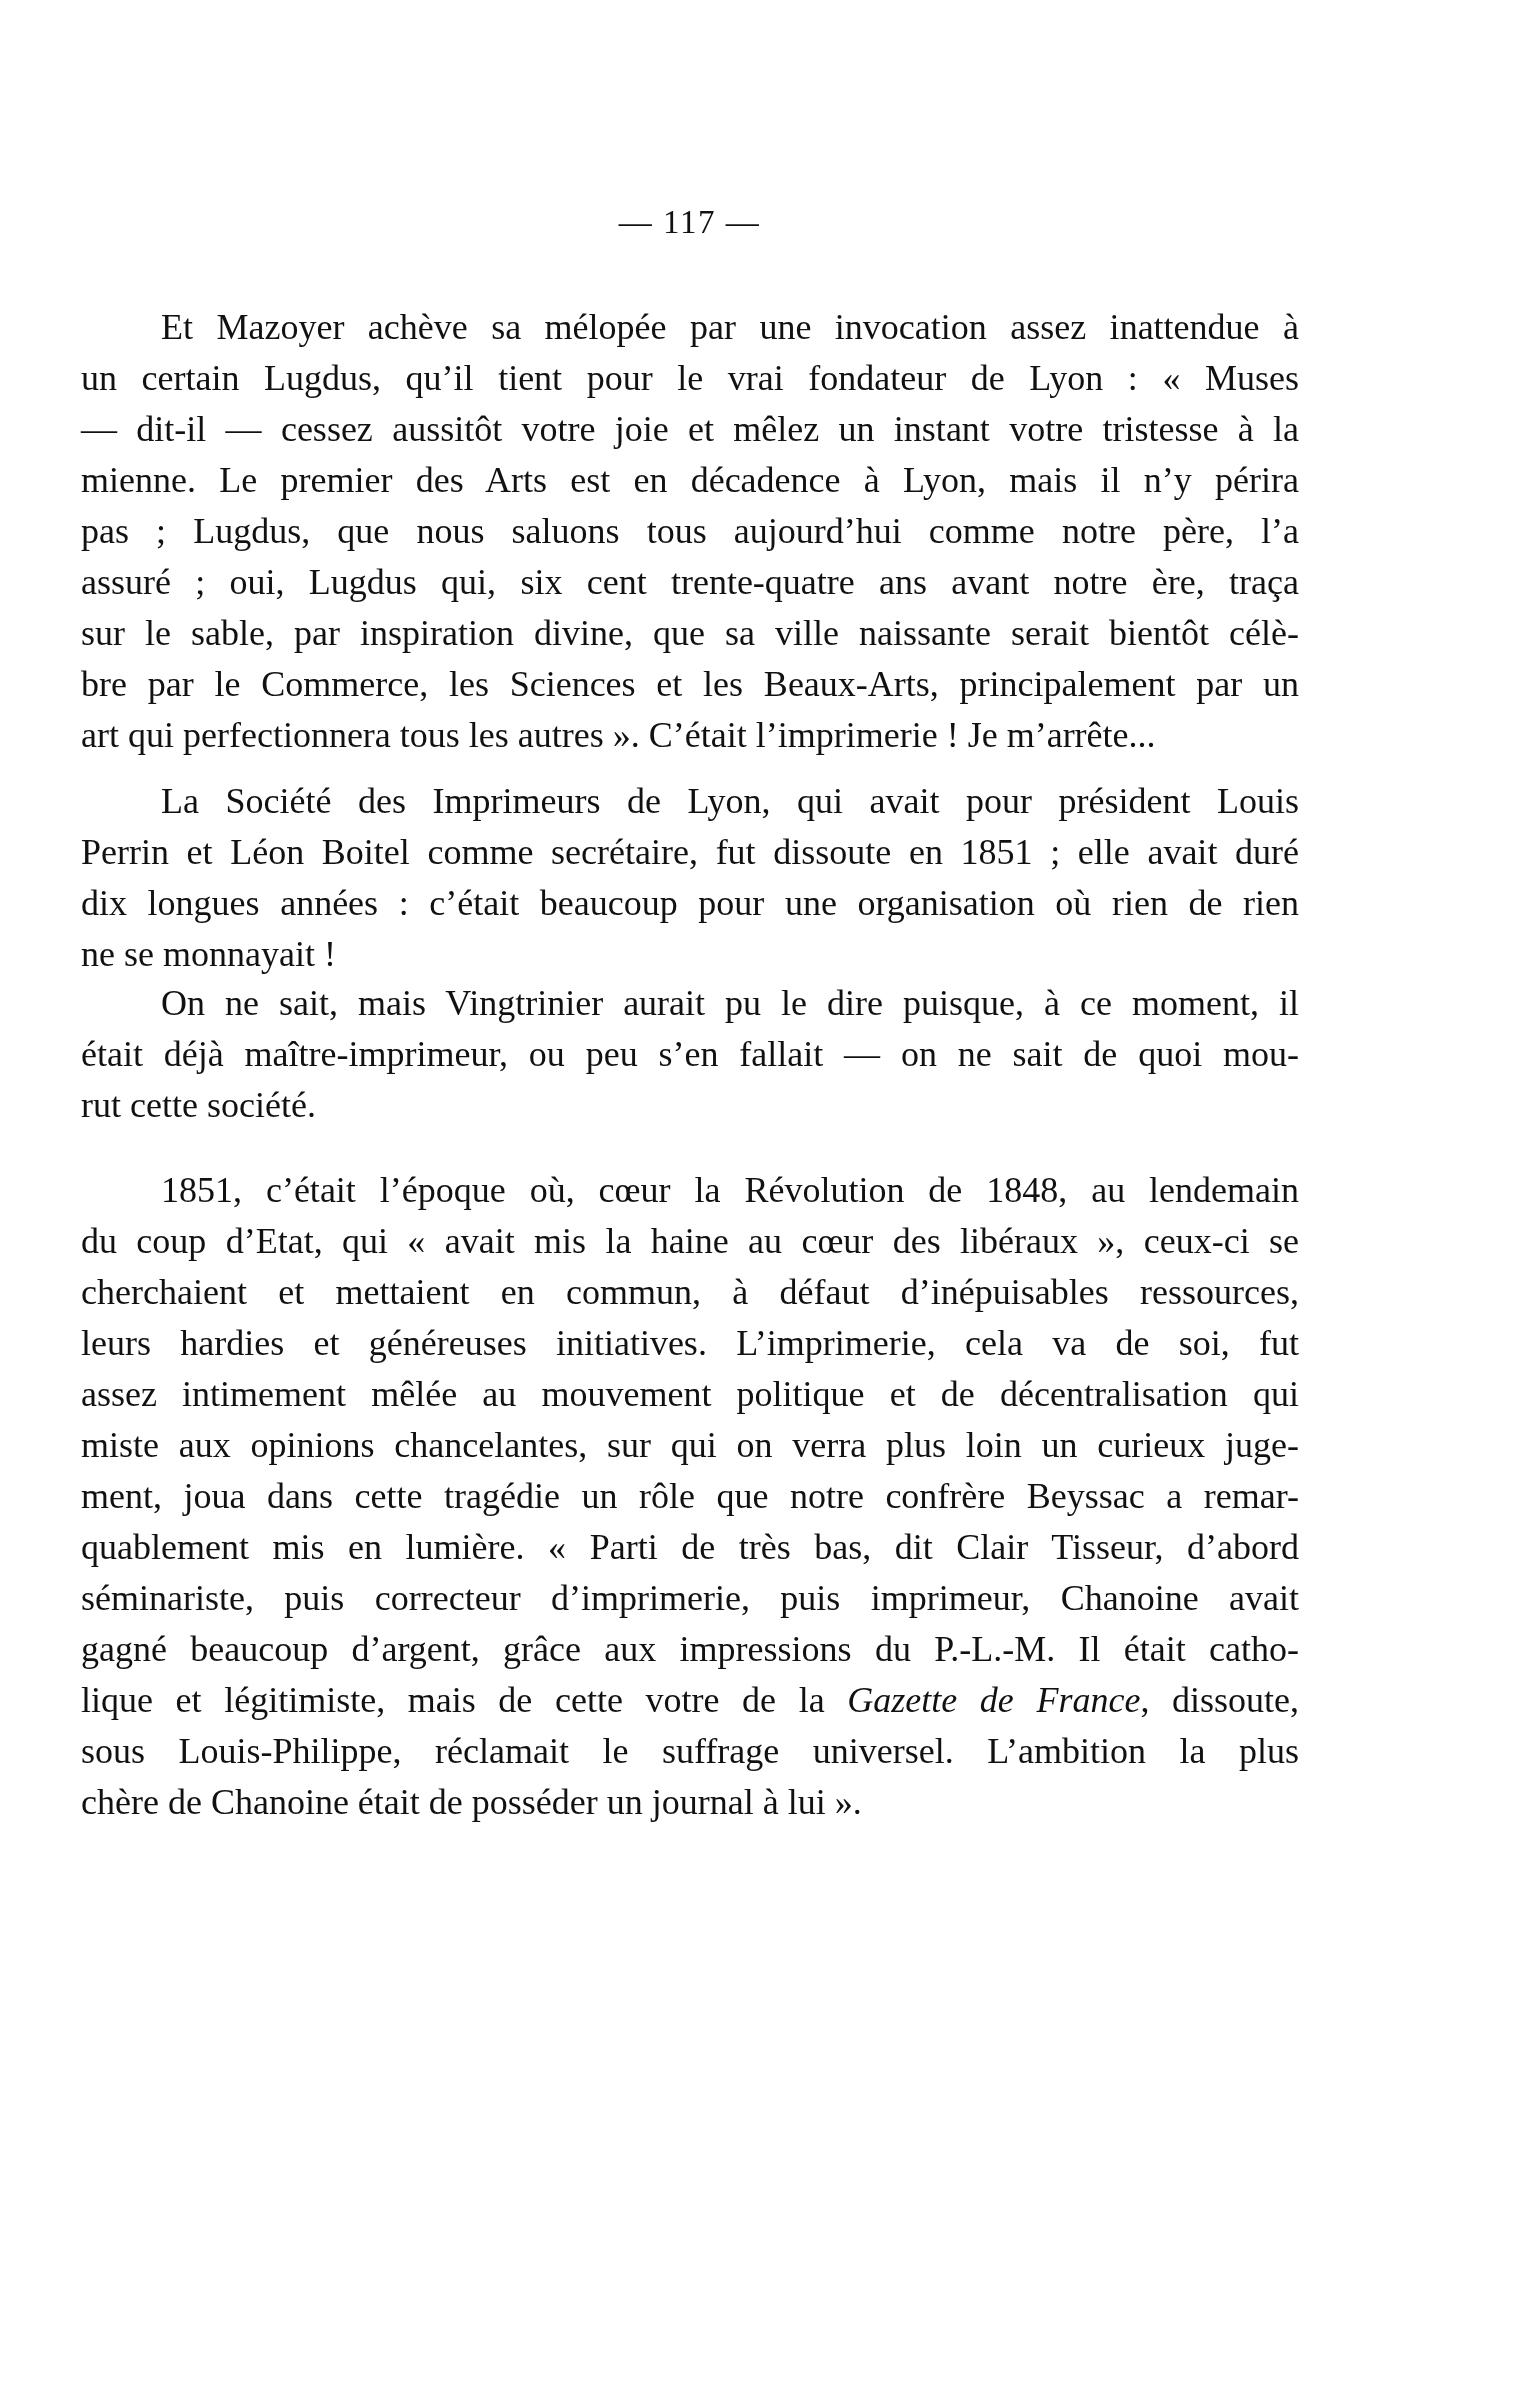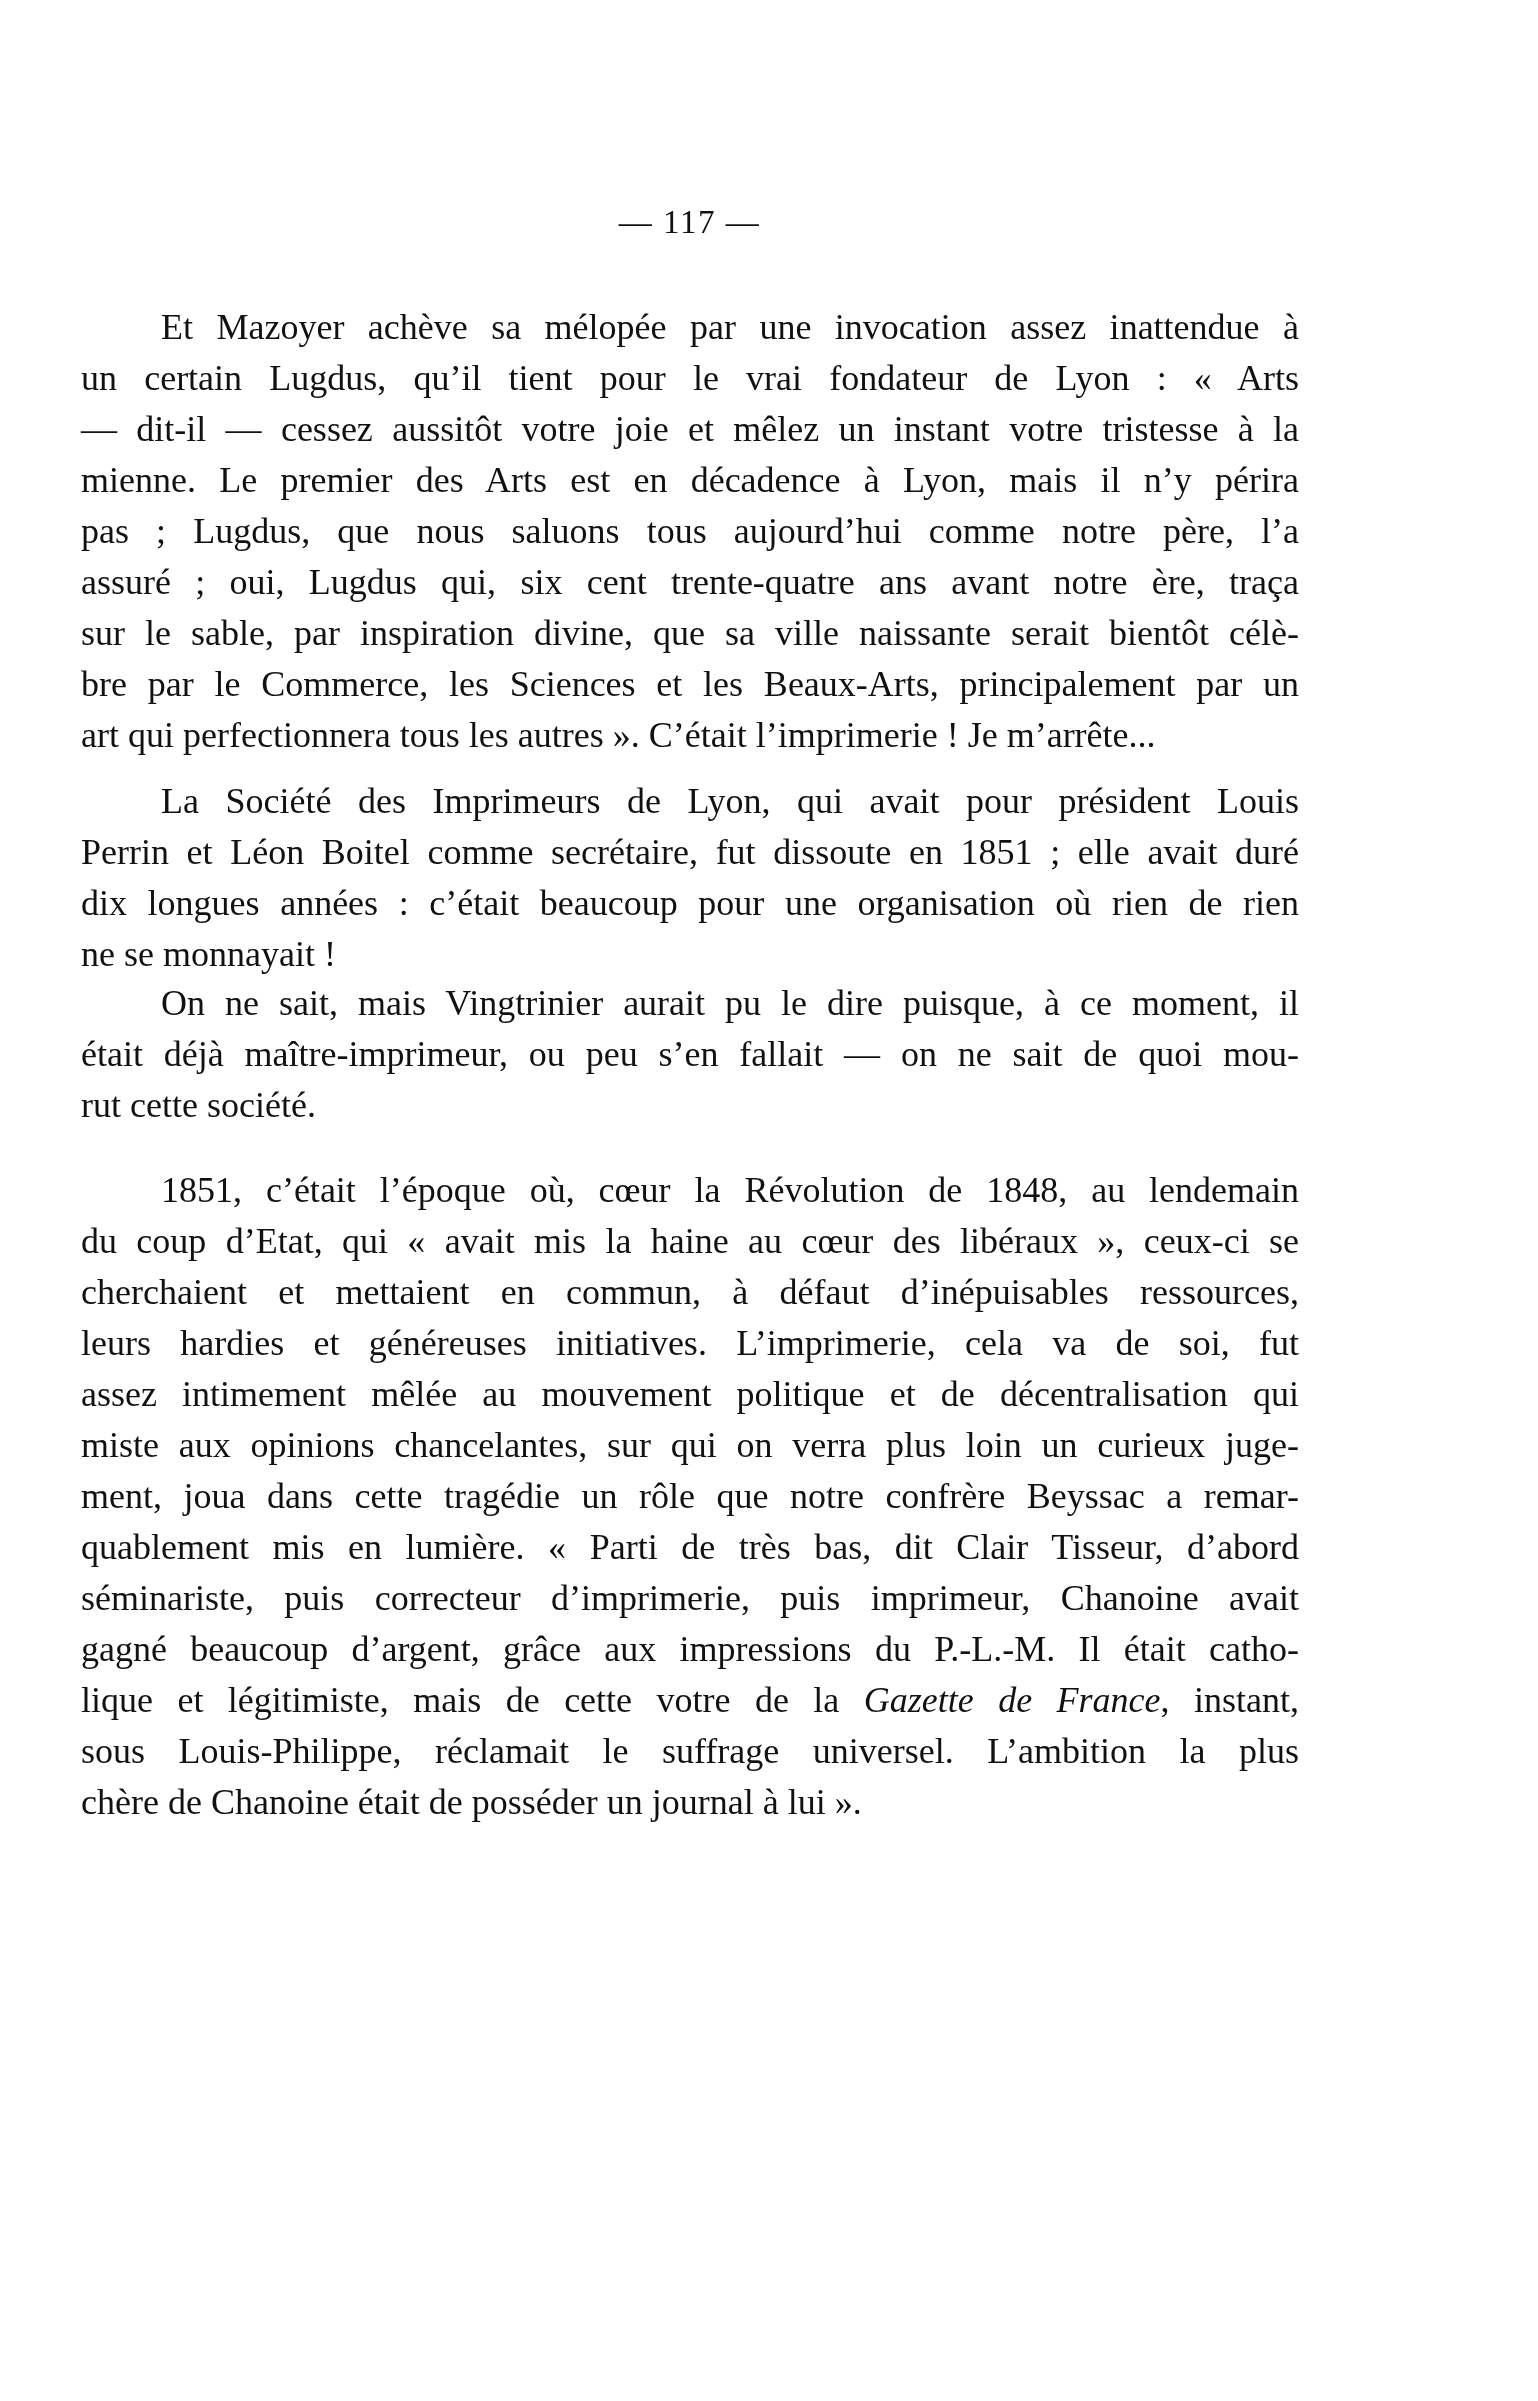--- a/index.html
+++ b/index.html
@@ -61,21 +61,21 @@
 </style>
 </head>
 <body>
 
 <div class="page">
 
   <div class="page-number">— 117 —</div>
 
   <div class="text-block para1">
     <span class="line indent">Et Mazoyer achève sa mélopée par une invocation assez inattendue à</span>
-    <span class="line">un certain Lugdus, qu’il tient pour le vrai fondateur de Lyon : « Arts</span>
+    <span class="line">un certain Lugdus, qu’il tient pour le vrai fondateur de Lyon : « Muses</span>
     <span class="line">— dit-il — cessez aussitôt votre joie et mêlez un instant votre tristesse à la</span>
     <span class="line">mienne. Le premier des Arts est en décadence à Lyon, mais il n’y périra</span>
     <span class="line">pas ; Lugdus, que nous saluons tous aujourd’hui comme notre père, l’a</span>
     <span class="line">assuré ; oui, Lugdus qui, six cent trente-quatre ans avant notre ère, traça</span>
     <span class="line">sur le sable, par inspiration divine, que sa ville naissante serait bientôt célè-</span>
     <span class="line">bre par le Commerce, les Sciences et les Beaux-Arts, principalement par un</span>
     <span class="line last">art qui perfectionnera tous les autres ». C’était l’imprimerie ! Je m’arrête...</span>
   </div>
 
   <div class="text-block para2">
@@ -95,19 +95,19 @@
     <span class="line indent">1851, c’était l’époque où, cœur la Révolution de 1848, au lendemain</span>
     <span class="line">du coup d’Etat, qui « avait mis la haine au cœur des libéraux », ceux-ci se</span>
     <span class="line">cherchaient et mettaient en commun, à défaut d’inépuisables ressources,</span>
     <span class="line">leurs hardies et généreuses initiatives. L’imprimerie, cela va de soi, fut</span>
     <span class="line">assez intimement mêlée au mouvement politique et de décentralisation qui</span>
     <span class="line">miste aux opinions chancelantes, sur qui on verra plus loin un curieux juge-</span>
     <span class="line">ment, joua dans cette tragédie un rôle que notre confrère Beyssac a remar-</span>
     <span class="line">quablement mis en lumière. « Parti de très bas, dit Clair Tisseur, d’abord</span>
     <span class="line">séminariste, puis correcteur d’imprimerie, puis imprimeur, Chanoine avait</span>
     <span class="line">gagné beaucoup d’argent, grâce aux impressions du P.-L.-M. Il était catho-</span>
-    <span class="line" style="text-align: justify; text-align-last: justify;"><span>lique et légitimiste, mais de cette votre de la </span><em>Gazette de France</em><span>, instant,</span></span>
+    <span class="line" style="text-align: justify; text-align-last: justify;"><span>lique et légitimiste, mais de cette votre de la </span><em>Gazette de France</em><span>, dissoute,</span></span>
     <span class="line">sous Louis-Philippe, réclamait le suffrage universel. L’ambition la plus</span>
     <span class="line last">chère de Chanoine était de posséder un journal à lui ».</span>
   </div>
 
 </div>
 
 
 </body></html>

